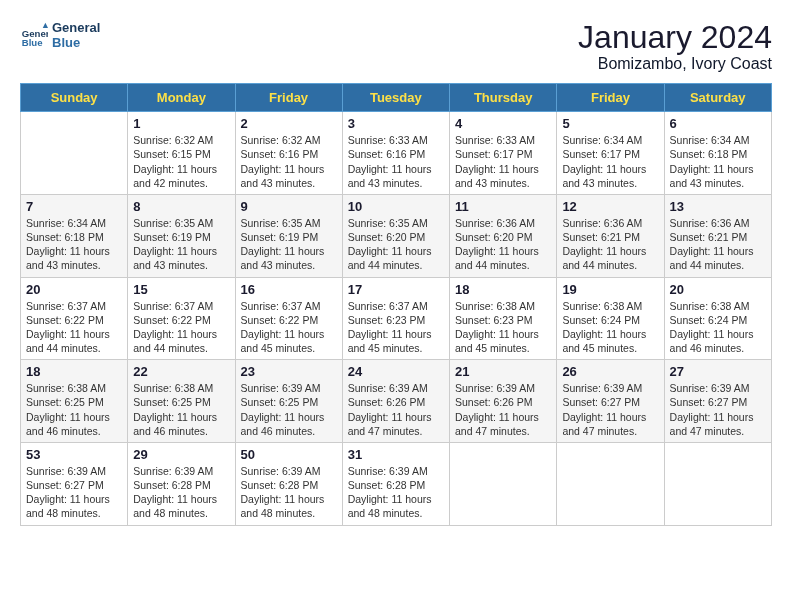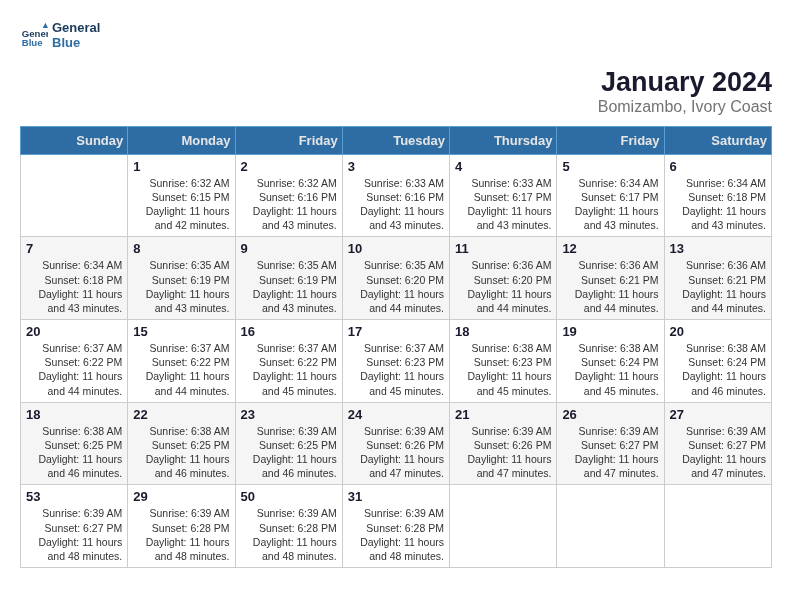--- a/index.html
+++ b/index.html
@@ -22,40 +22,39 @@
       gap: 4px;
     }
     .logo-icon {
       width: 28px;
       height: 28px;
     }
     .title-section {
       text-align: right;
     }
     .month-title {
-      font-size: 27px;
-      font-weight: bold;
+      font-size: 32px;
+      font-weight: normal;
       color: #1a1a2e;
       line-height: 1.1;
-      margin-top: 48px;
     }
     .location {
       font-size: 16px;
-      color: #737373;
+      color: #0f172a;
     }
     table {
       width: 100%;
       border-collapse: collapse;
       font-size: 11px;
     }
     thead tr th {
       background-color: #2e6da4;
-      color: #e5e5e5;
+      color: #fde047;
       padding: 6px 4px;
-      text-align: right;
+      text-align: center;
       font-size: 13px;
       font-weight: bold;
       border: 1px solid #5a9fd4;
     }
     tbody tr td {
       border: 1px solid #ccc;
       padding: 4px 5px;
       vertical-align: top;
       width: 108px;
       min-height: 80px;
@@ -69,21 +68,20 @@
     .day-number {
       font-weight: bold;
       font-size: 13px;
       color: #1a1a2e;
       margin-bottom: 2px;
     }
     .day-info {
       color: #333;
       font-size: 10.5px;
       line-height: 1.35;
-      text-align: right;
     }
     .empty-cell {
       background: #fff !important;
     }
   </style>
 </head>
 <body>
 
 <div class="header">
   <div class="logo">

